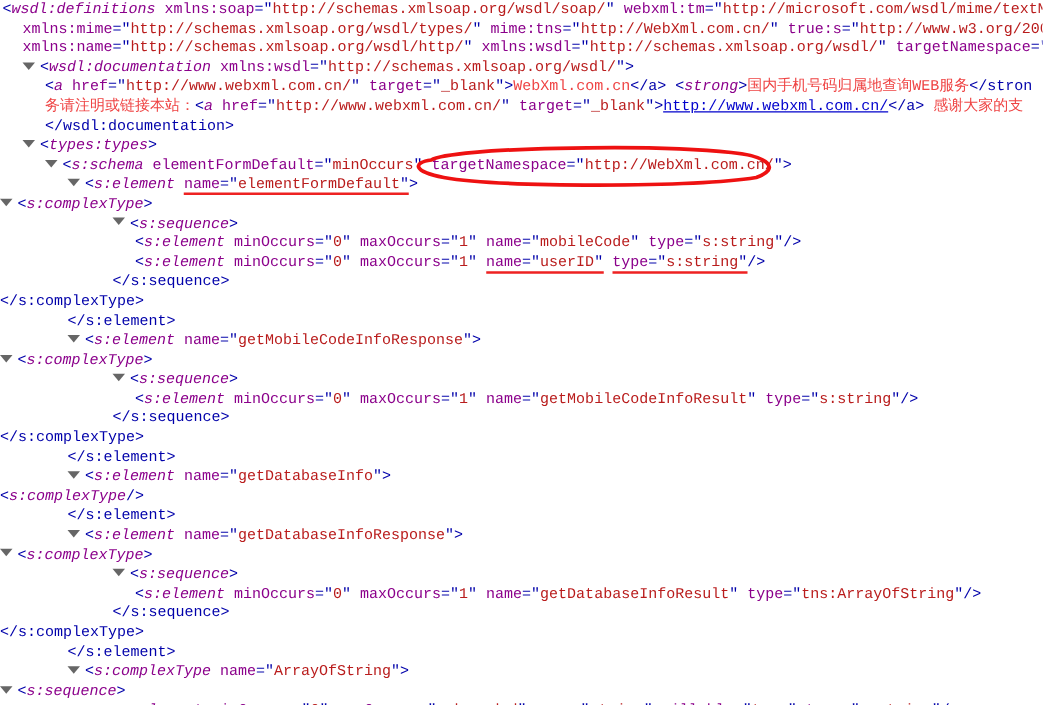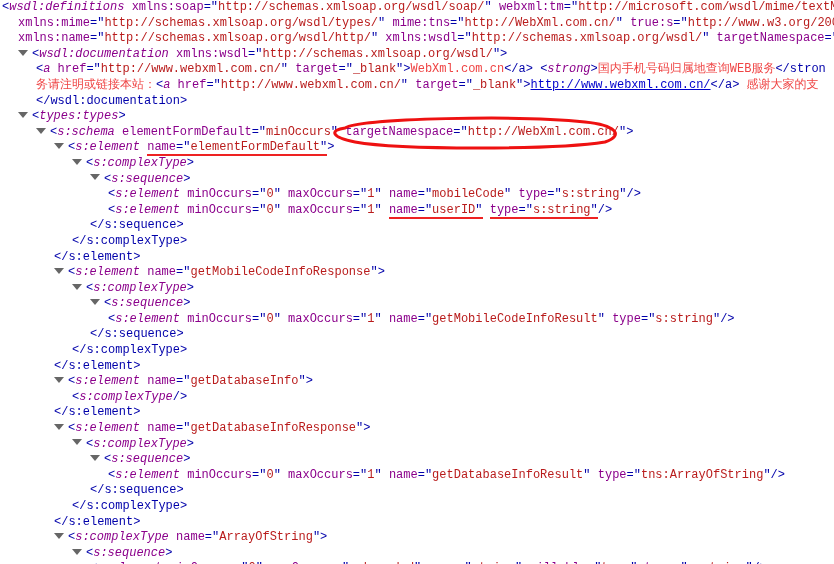--- a/index.html
+++ b/index.html
@@ -13,21 +13,21 @@
     overflow: hidden;
     width: 834px;
     height: 564px;
     position: relative;
   }
   .line { display: block; }
   .l0 { margin-left: 2px; }
   .l1 { margin-left: 18px; }
   .l2 { margin-left: 36px; }
   .l3 { margin-left: 54px; }
-  .l4 { margin-left: 72px; }
+  .l4 { }
   .l5 { margin-left: 90px; }
   .l6 { margin-left: 108px; }
   .tri {
     display: inline-block;
     width: 0; height: 0;
     border-left: 5px solid transparent;
     border-right: 5px solid transparent;
     border-top: 6px solid #666;
     margin-right: 4px;
     vertical-align: middle;

